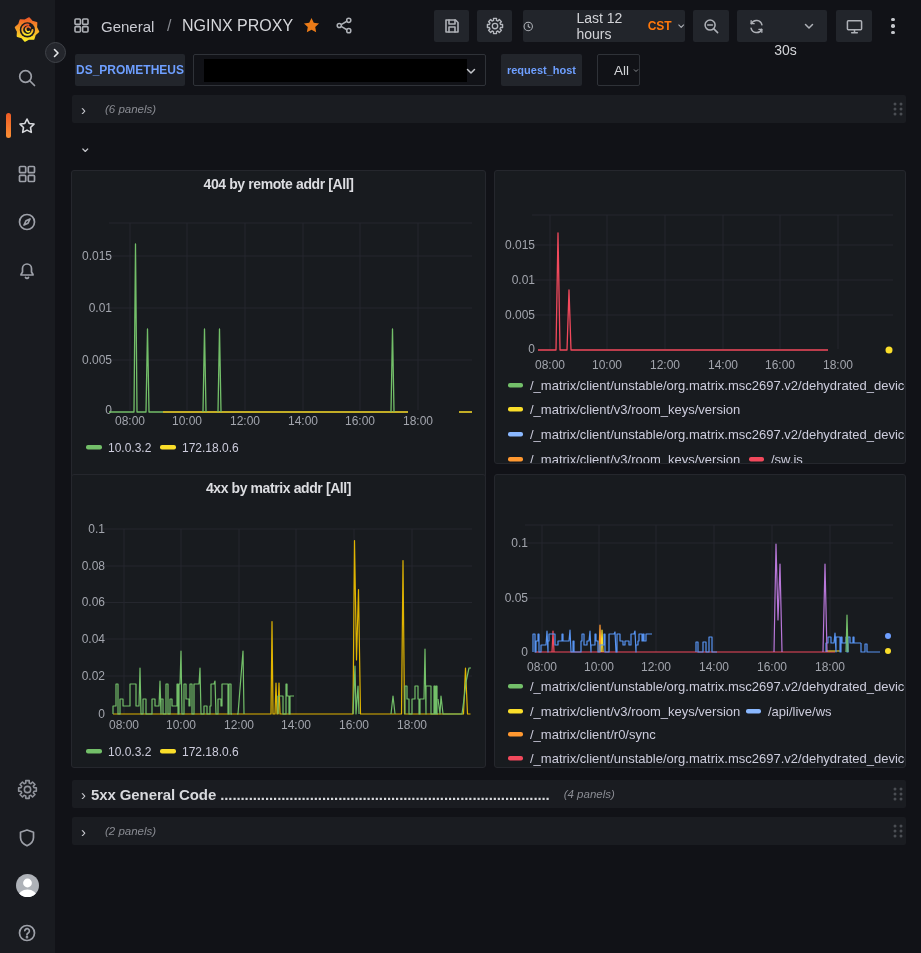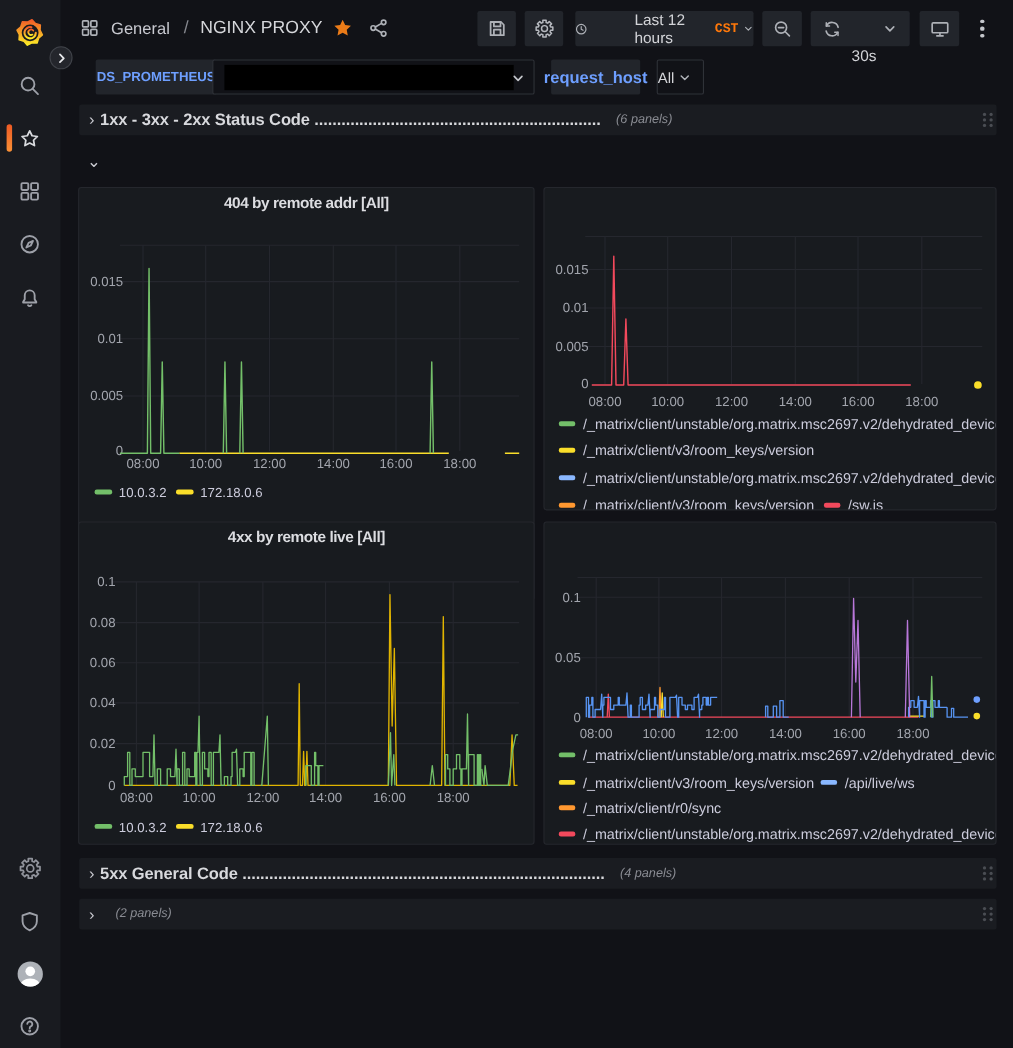--- a/index.html
+++ b/index.html
@@ -131,21 +131,21 @@
     <circle cx="10" cy="10" r="3" fill="none" stroke="#b5b8be" stroke-width="1.5"></circle>
   </svg>
 </div>
 
 <div class="navbtn" style="left:523px;width:162px;">
   <svg class="ico" width="15" height="15" viewBox="0 0 16 16" style="margin-right:7px;">
     <circle cx="8" cy="8" r="6.4"></circle>
       <path d="M8 4.5V8l2.5 1.5"></path>
   </svg>
   <span style="font-size:14px;color:#d3d4d8;padding-left:36px;">Last 12 hours</span>
-  <span style="font-size:12px;font-weight:bold;color:#ff780a;margin-left:12px;font-family:Liberation Mono, monospace;">CST</span>
+  <span style="font-size:12px;font-weight:bold;color:#ff780a;margin-left:12px;">CST</span>
   <svg width="12" height="12" viewBox="0 0 12 12" style="margin-left:5px;">
       <path d="M2.5 4.5L6 8l3.5-3.5" stroke="#aeb1b7" stroke-width="1.5" fill="none" stroke-linecap="round" stroke-linejoin="round"></path>
     </svg>
 </div>
 
 <div class="navbtn" style="left:693px;width:36px;">
   <svg class="ico" width="17" height="17" viewBox="0 0 18 18">
     <circle cx="7.5" cy="7.5" r="5.3"></circle>
       <path d="M11.5 11.5l4 4M5 7.5h5"></path>
   </svg>
@@ -169,42 +169,41 @@
       <path d="M6 15.5h6M9 12.5v3"></path>
   </svg>
 </div>
 
 <div class="abs" style="left:886px;top:10px;width:14px;height:32px;display:flex;flex-direction:column;align-items:center;justify-content:center;gap:3.4px;">
   <div style="width:3.4px;height:3.4px;border-radius:50%;background:#c5c7cc;"></div>
   <div style="width:3.4px;height:3.4px;border-radius:50%;background:#c5c7cc;"></div>
   <div style="width:3.4px;height:3.4px;border-radius:50%;background:#c5c7cc;"></div>
 </div>
 
-<div class="abs" style="left:75px;top:54px;width:110px;height:32px;background:#22252b;border-radius:2px;display:flex;align-items:center;justify-content:center;margin-left:12px;">
+<div class="abs" style="left:75px;top:54px;width:110px;height:32px;background:#22252b;border-radius:2px;display:flex;align-items:center;justify-content:center;">
   <span style="font-size:12px;font-weight:bold;color:#6e9fff;">DS_PROMETHEUS</span>
 </div>
 <div class="abs" style="left:193px;top:54px;width:293px;height:32px;border:1px solid #2f3238;border-radius:2px;background:#111217;">
   <div class="abs" style="left:10px;top:4px;width:263px;height:23px;background:#000;"></div>
   <svg class="abs" width="12" height="12" viewBox="0 0 12 12" style="right:8px;top:10px;">
       <path d="M2.5 4.5L6 8l3.5-3.5" stroke="#c5c7cc" stroke-width="1.5" fill="none" stroke-linecap="round" stroke-linejoin="round"></path>
     </svg>
 </div>
 <div class="abs" style="left:501px;top:54px;width:81px;height:32px;background:#22252b;border-radius:2px;display:flex;align-items:center;justify-content:center;">
-  <span style="font-size:15px;font-weight:bold;color:#6e9fff;">request_host</span>
-</div>
-<div class="abs" style="left:597px;top:54px;width:43px;height:32px;border:1px solid #2f3238;border-radius:2px;display:flex;align-items:center;padding-left:0;">
+  <span style="font-size:11px;font-weight:bold;color:#6e9fff;">request_host</span>
+</div>
+<div class="abs" style="left:597px;top:54px;width:43px;height:32px;border:1px solid #2f3238;border-radius:2px;display:flex;align-items:center;padding-left:16px;">
   <span style="font-size:13.5px;color:#d3d4d8;">All</span>
   <svg width="11" height="11" viewBox="0 0 12 12" style="margin-left:4px;">
       <path d="M2.5 4.5L6 8l3.5-3.5" stroke="#aeb1b7" stroke-width="1.5" fill="none" stroke-linecap="round" stroke-linejoin="round"></path>
     </svg>
 </div>
 
 <div class="rowhdr" style="top:95px;">
   <span class="caret">›</span>
-  <span class="rowtitle">1xx - 3xx - 2xx Status Code ................................................................</span>
   <span class="rowcount">(6 panels)</span>
 </div>
 <div class="abs" style="left:891px;top:101px;width:14px;height:16px;">
   <svg width="14" height="16" viewBox="0 0 14 16">
     <g fill="#4a4d53">
         <circle cx="4" cy="3" r="1.5"></circle>
         <circle cx="10" cy="3" r="1.5"></circle>
     <circle cx="4" cy="8" r="1.5"></circle>
         <circle cx="10" cy="8" r="1.5"></circle>
     <circle cx="4" cy="13" r="1.5"></circle>
@@ -328,21 +327,21 @@
       <text class="leg2" x="35" y="268">/_matrix/client/unstable/org.matrix.msc2697.v2/dehydrated_device</text>
       <rect x="13" y="286" width="15" height="4.5" rx="2" fill="#ff9830"></rect>
       <text class="leg2" x="35" y="293">/_matrix/client/v3/room_keys/version</text>
       <rect x="254" y="286" width="15" height="4.5" rx="2" fill="#f2495c"></rect>
       <text class="leg2" x="276" y="293">/sw.js</text>
     </g>
   </svg>
 </div>
 
 <div class="panel" style="left:71px;top:474px;width:415px;height:294px;">
-  <div class="ptitle">4xx by remote live [All]</div>
+  <div class="ptitle">4xx by matrix addr [All]</div>
   <svg width="415" height="294" viewBox="0 0 415 294">
     <g class="grid">
       <line x1="30" y1="54" x2="400" y2="54"></line>
       <line x1="30" y1="91" x2="400" y2="91"></line>
       <line x1="30" y1="127.5" x2="400" y2="127.5"></line>
       <line x1="30" y1="164" x2="400" y2="164"></line>
       <line x1="30" y1="201" x2="400" y2="201"></line>
       <line x1="52" y1="54" x2="52" y2="239"></line>
       <line x1="109" y1="54" x2="109" y2="239"></line>
       <line x1="167" y1="54" x2="167" y2="239"></line>

